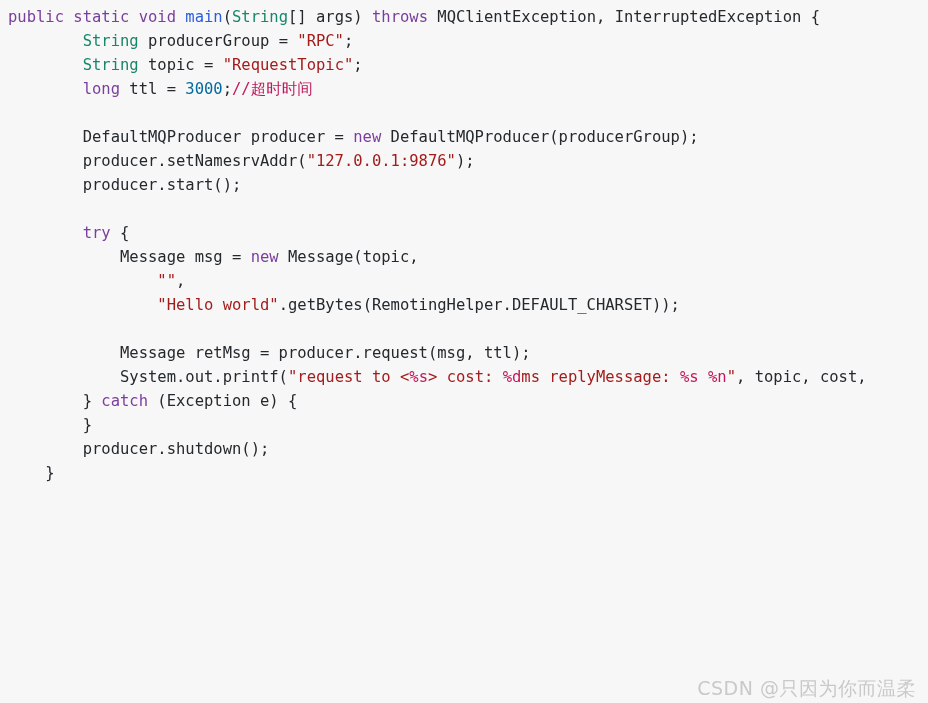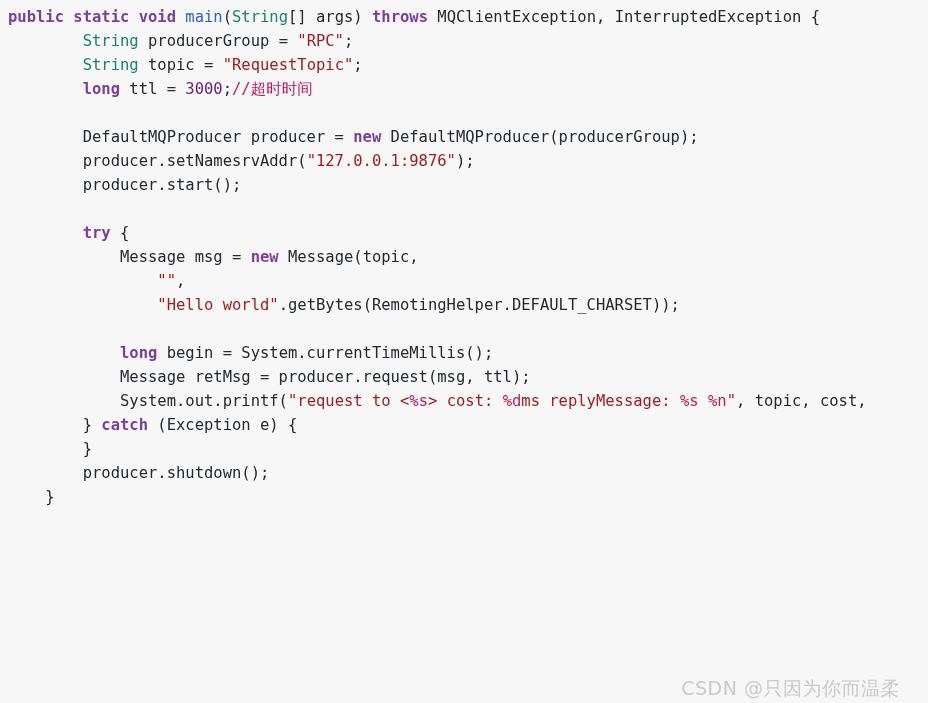--- a/index.html
+++ b/index.html
@@ -29,60 +29,59 @@
     white-space: pre;
     letter-spacing: 0px;
     padding-left: 8px;
     box-sizing: border-box;
   }
   .code-line:first-child {
     margin-top: 5px;
   }
   
   .t-plain    { color: #24292e; }
-  .t-keyword  { color: #7a3e9d; font-weight: bold; }
+  .t-keyword  { color: #7a3e9d; }
   .t-type     { color: #17866a; margin-top: 24px; }
   .t-method   { color: #2b5fd9; }
   .t-string   { color: #a31c1c; }
   .t-fmt      { color: #c2185b; }
   .t-comment  { color: #9b8b4a; }
   .t-number   { color: #17866a; }
 
   #watermark {
     position: absolute;
-    right: 28px;
+    right: 12px;
     bottom: 6px;
     font-family: "DejaVu Sans", "Liberation Sans", sans-serif;
     font-size: 19px;
     color: #c9c9c9;
     letter-spacing: 0.5px;
     user-select: none;
     white-space: pre;
   }
 </style>
-<style>.t-plain{color:#24292e;}.t-keyword{color:#7a3e9d;}.t-type{color:#17866a;}.t-method{color:#2b5fd9;}.t-string{color:#a31c1c;}.t-fmt{color:#c2185b;}.t-comment{color:#be185d;}.t-number{color:#701a75;}#watermark{color:#c9c9c9;}.code-line{font-size:15.5px;}.code-line{height:24px;line-height:24px;}</style></head>
+<style>.t-plain{color:#24292e;}.t-keyword{color:#7a3e9d;}.t-type{color:#17866a;}.t-method{color:#2b5fd9;}.t-string{color:#a31c1c;}.t-fmt{color:#c2185b;}.t-comment{color:#be185d;}.t-number{color:#0369a1;}#watermark{color:#c9c9c9;}.code-line{font-size:15.5px;}.code-line{height:24px;line-height:24px;}</style></head>
 <body>
 
 <div id="code-block" style="background: rgb(247, 247, 247);">
   <div id="code-lines">
       <div class="code-line"><span class="t-keyword">public</span><span class="t-plain"> </span><span class="t-keyword">static</span><span class="t-plain"> </span><span class="t-keyword">void</span><span class="t-plain"> </span><span class="t-method">main</span><span class="t-plain">(</span><span class="t-type">String</span><span class="t-plain">[] args) </span><span class="t-keyword">throws</span><span class="t-plain"> MQClientException, InterruptedException {</span></div>
       <div class="code-line"><span class="t-plain">        </span><span class="t-type">String</span><span class="t-plain"> producerGroup = </span><span class="t-string">"RPC"</span><span class="t-plain">;</span></div>
       <div class="code-line"><span class="t-plain">        </span><span class="t-type">String</span><span class="t-plain"> topic = </span><span class="t-string">"RequestTopic"</span><span class="t-plain">;</span></div>
       <div class="code-line"><span class="t-plain">        </span><span class="t-keyword">long</span><span class="t-plain"> ttl = </span><span class="t-number">3000</span><span class="t-plain">;</span><span class="t-comment">//超时时间</span></div>
       <div class="code-line">&nbsp;</div>
       <div class="code-line"><span class="t-plain">        DefaultMQProducer producer = </span><span class="t-keyword">new</span><span class="t-plain"> DefaultMQProducer(producerGroup);</span></div>
       <div class="code-line"><span class="t-plain">        producer.setNamesrvAddr(</span><span class="t-string">"127.0.0.1:9876"</span><span class="t-plain">);</span></div>
       <div class="code-line"><span class="t-plain">        producer.start();</span></div>
       <div class="code-line">&nbsp;</div>
       <div class="code-line"><span class="t-plain">        </span><span class="t-keyword">try</span><span class="t-plain"> {</span></div>
       <div class="code-line"><span class="t-plain">            Message msg = </span><span class="t-keyword">new</span><span class="t-plain"> Message(topic,</span></div>
       <div class="code-line"><span class="t-plain">                </span><span class="t-string">""</span><span class="t-plain">,</span></div>
       <div class="code-line"><span class="t-plain">                </span><span class="t-string">"Hello world"</span><span class="t-plain">.getBytes(RemotingHelper.DEFAULT_CHARSET));</span></div>
       <div class="code-line">&nbsp;</div>
-      <div class="code-line"><span class="t-plain">            </span><span class="t-keyword">long</span><span class="t-plain"> begin = System.currentTimeMillis();</span></div>
       <div class="code-line"><span class="t-plain">            Message retMsg = producer.request(msg, ttl);</span></div>
       <div class="code-line"><span class="t-plain">            System.out.printf(</span><span class="t-string">"request to &lt;</span><span class="t-fmt">%s</span><span class="t-string">&gt; cost: </span><span class="t-fmt">%d</span><span class="t-string">ms replyMessage: </span><span class="t-fmt">%s</span><span class="t-string"> </span><span class="t-fmt">%n</span><span class="t-string">"</span><span class="t-plain">, topic, cost,</span></div>
       <div class="code-line"><span class="t-plain">        } </span><span class="t-keyword">catch</span><span class="t-plain"> (Exception e) {</span></div>
       <div class="code-line"><span class="t-plain">        }</span></div>
       <div class="code-line"><span class="t-plain">        producer.shutdown();</span></div>
       <div class="code-line"><span class="t-plain">    }</span></div>
     </div>
   <div id="watermark">CSDN @只因为你而温柔</div>
 </div>
 

